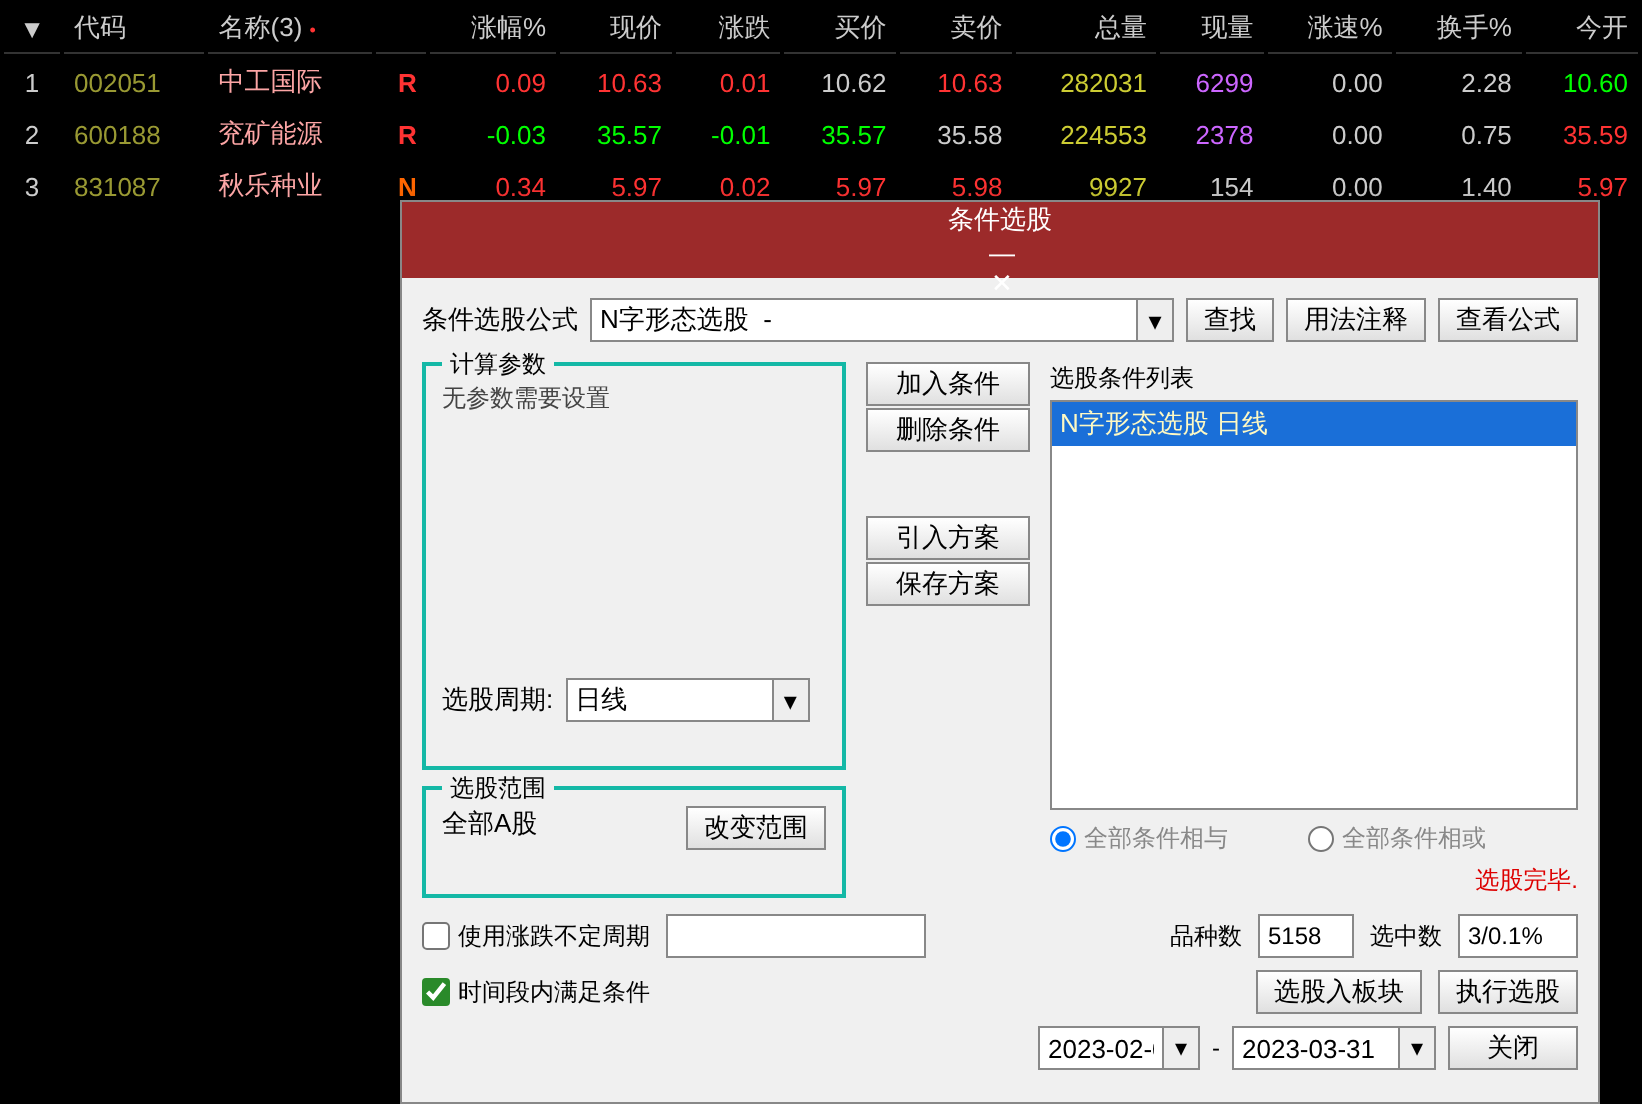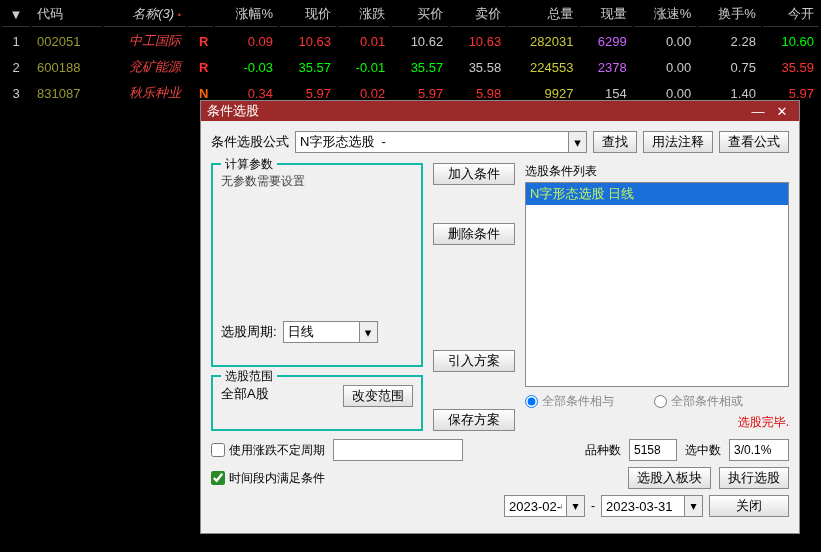--- a/index.html
+++ b/index.html
@@ -4,65 +4,65 @@
 <style>
 * { margin: 0; padding: 0; box-sizing: border-box; font-family: "SimSun", "Microsoft YaHei", sans-serif; }
 body { background: #000; width: 821px; height: 552px; overflow: hidden; position: relative; font-size: 13px; }
 
 
 .stock-table { width: 100%; color: #ccc; }
 .stock-table th, .stock-table td { padding: 3px 5px; text-align: right; white-space: nowrap; }
 .stock-table th { color: #ccc; font-weight: normal; text-align: right; border-bottom: 1px solid #333; }
 .stock-table th:first-child, .stock-table td:first-child { text-align: center; width: 28px; }
 .stock-table th:nth-child(2), .stock-table td:nth-child(2) { text-align: left; }
-.stock-table th:nth-child(3), .stock-table td:nth-child(3) { text-align: right; font-style: italic; }
+.stock-table th:nth-child(3), .stock-table td:nth-child(3) { text-align: left; }
 .stock-table td.idx { color: #ccc; }
 .code { color: #999933; }
-.name { color: #ef4444; }
+.name { color: #fca5a5; }
 .flag-r { color: #ff3333; font-weight: bold; }
 .flag-n { color: #ff6600; font-weight: bold; }
 .up { color: #ff3333; }
 .down { color: #00ff00; }
 .vol-y { color: #cccc33; }
 .vol-p { color: #cc66ff; }
 .neutral { color: #ccc; }
 .sort-ind { color:#ff3333; font-size:9px; }
 
 
 .dialog { position: absolute; left: 200px; top: 100px; width: 600px; background: #f0f0f0; border: 1px solid #888; box-shadow: 2px 2px 8px rgba(0,0,0,.5); }
-.titlebar { background: #9c2a2a; color: #fff; height: 20px; display: flex; align-items: center; padding: 0 6px; }
+.titlebar { background: #9c2a2a; color: #fff; height: 38px; display: flex; align-items: center; padding: 0 6px; flex-direction: column; }
 .titlebar .title { flex: 1; font-size: 13px; }
 .titlebar .tbtn { width: 22px; height: 18px; display: inline-flex; align-items: center; justify-content: center; margin-left: 2px; cursor: pointer; color: #fff; }
 .dbody { padding: 10px; color: #000; }
 
 .row1 { display: flex; align-items: center; gap: 6px; margin-bottom: 10px; }
 .combo-long { flex: 1; display: flex; }
 .combo-long input { flex: 1; height: 22px; border: 1px solid #888; padding: 0 4px; font-size: 13px; }
 .combo-long .dd { width: 18px; height: 22px; border: 1px solid #888; border-left: none; background: #eee; display: flex; align-items: center; justify-content: center; cursor: pointer; }
 .btn { height: 22px; padding: 0 8px; border: 1px solid #888; background: linear-gradient(#fff,#e0e0e0); cursor: pointer; font-size: 13px; }
 
 .mid { display: flex; gap: 10px; }
 .left-col { width: 212px; display: flex; flex-direction: column; gap: 8px; }
 
 .fieldset { border: 2px solid #14b8a6; padding: 8px 8px 22px 8px; position: relative; }
 .fieldset .legend { position: absolute; top: -9px; left: 8px; background: #f0f0f0; padding: 0 4px; font-size: 12px; }
 .calc-body { min-height: 140px; font-size: 12px; color: #444; }
 .period-row { display:flex; align-items:center; gap:6px; margin-top:8px; }
 .select-row { display:flex; justify-content:space-between; }
 
 .combo { display:flex; }
-.combo input { width: 77px; height: 22px; border:1px solid #888; padding:0 4px; font-size:13px; }
+.combo input { width: 104px; height: 22px; border:1px solid #888; padding:0 4px; font-size:13px; }
 .combo .dd { width: 18px; height: 22px; border:1px solid #888; border-left:none; background:#eee; display:flex; align-items:center; justify-content:center; cursor:pointer; }
 
-.action-col { display:flex; flex-direction:column; gap:12px; width: 82px; justify-content: space-between; }
+.action-col { display:flex; flex-direction:column; gap:1px; width: 82px; }
 .cond-list-wrap { flex:1; display:flex; flex-direction:column; }
 .cond-label { font-size:12px; margin-bottom:2px; }
 .listbox { flex:1; min-height: 150px; border:1px solid #888; background:#fff; overflow:auto; }
 .listbox .item { padding:2px 4px; cursor:default; }
-.listbox .item.selected { background:#1a6fd8; color:#bef264; }
+.listbox .item.selected { background:#1a6fd8; color:#fef9c3; }
 
 .radio-row { display:flex; gap: 40px; margin-top:6px; font-size:12px; color:#888; }
 .radio-row label { display:flex; align-items:center; gap:4px; }
 .red-hint { color:#d00; text-align:right; margin-top:4px; font-size:12px; }
 
 .bottom { margin-top: 8px; }
 .opt-row { display:flex; align-items:center; gap:8px; font-size:12px; margin-bottom:6px; flex-wrap: nowrap; }
 .opt-row.last { justify-content: flex-end; }
 .cb { display:inline-flex; align-items:center; gap:4px; }
 .cb input { width:14px; height:14px; }
@@ -237,17 +237,17 @@
       <div class="opt-row date-row last">
         <div class="combo">
           <input type="text" style="width: 63px;" value="2023-02-01">
           <span class="dd">▾</span>
         </div>
         <span>-</span>
         <div class="combo">
           <input type="text" style="width: 84px;" value="2023-03-31">
           <span class="dd">▾</span>
         </div>
-        <button class="btn" style="width:80px">关闭</button>
+        <button class="btn" style="width:65px">关闭</button>
       </div>
     </div>
   </div>
 </div>
 
 </body></html>

